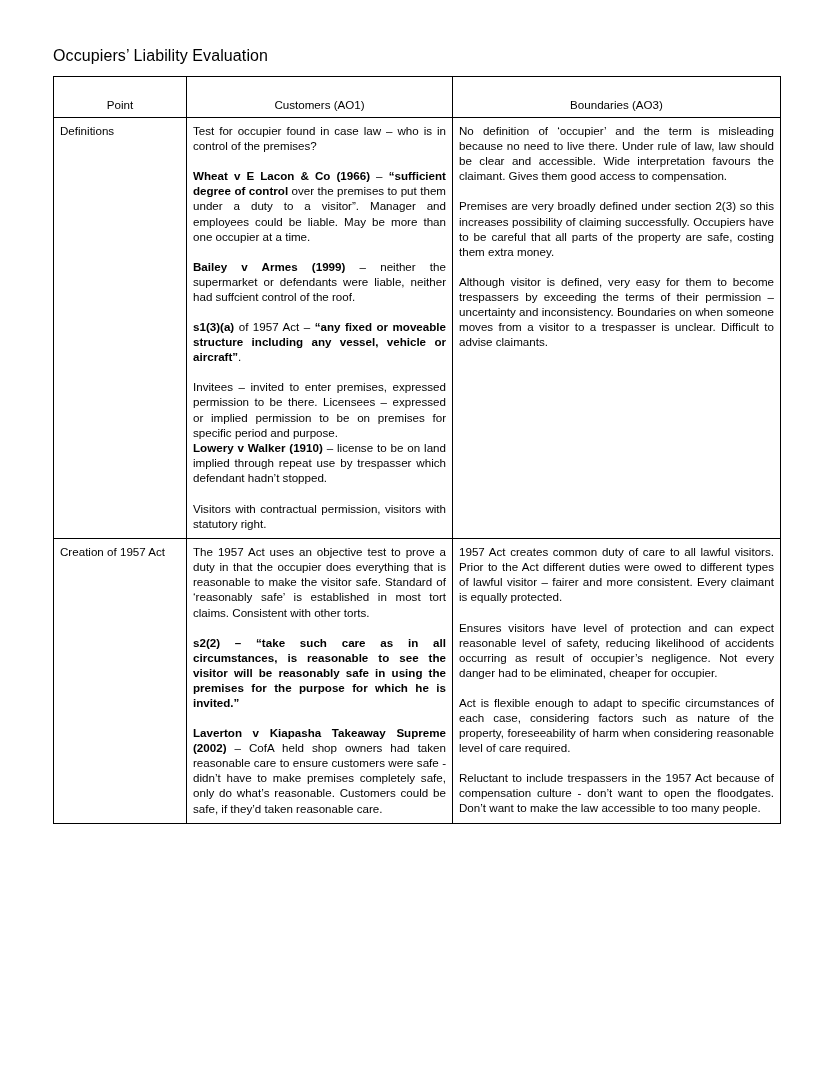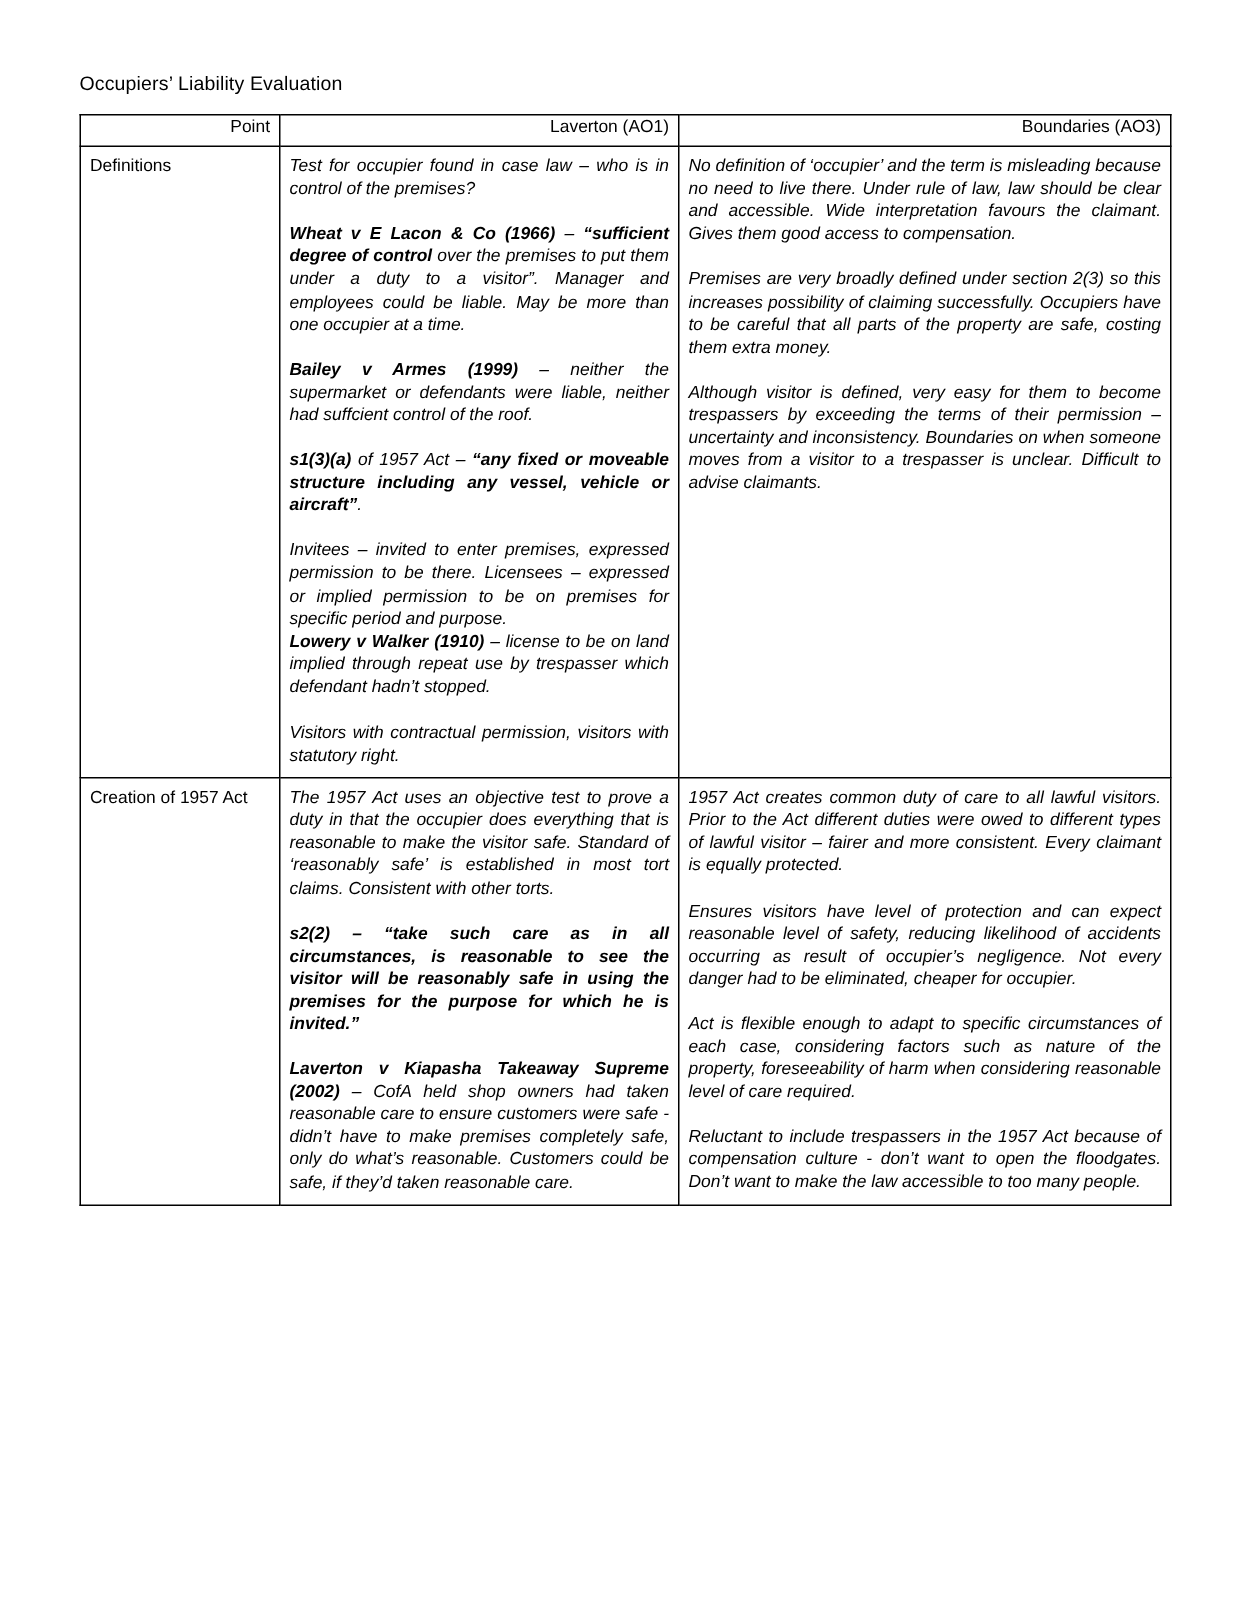--- a/index.html
+++ b/index.html
@@ -15,54 +15,53 @@
     position: relative;
     overflow: hidden;
   }
   .page {
     box-sizing: border-box;
     width: 828px;
     height: 1071px;
     padding: 48px 48px 0 53px;
   }
   .doc-title {
-    font-size: 13px;
+    font-size: 16px;
     line-height: 16px;
     margin-bottom: 12px;
     letter-spacing: 0.1px;
   }
   table.grid {
     border-collapse: collapse;
     width: 727px;
     table-layout: fixed;
   }
   table.grid td, table.grid th {
     border: 1px solid #000000;
     vertical-align: top;
     padding: 5px 6px 7px 6px;
     font-size: 11.6px;
     line-height: 15.1px;
     text-align: justify;
     text-justify: inter-word;
     font-weight: normal;
   }
   table.grid th {
-    text-align: right;
-    padding-top: 0;
+    text-align: center;
+    padding-top: 20px;
     padding-bottom: 5px;
   }
   col.c1 { width: 133px; }
   col.c2 { width: 266px; }
   col.c3 { width: 328px; }
   .cellhead { text-align: left; }
   p.para {
     margin: 0 0 0 0;
     text-align: justify;
     text-justify: inter-word;
-    font-style: italic;
   }
   p.para + p.para {
     margin-top: 15px;
   }
   p.tight + p.tight {
     margin-top: 0;
   }
   .b { font-weight: bold; }
   .nowrapcell { text-align: left; }
 </style>
@@ -75,21 +74,21 @@
 
   <table class="grid">
     <colgroup>
       <col class="c1">
         <col class="c2">
         <col class="c3">
     </colgroup>
     <thead>
       <tr>
         <th class="cellhead">Point</th>
-        <th class="cellhead">Laverton (AO1)</th>
+        <th class="cellhead">Customers (AO1)</th>
         <th class="cellhead">Boundaries (AO3)</th>
       </tr>
     </thead>
     <tbody>
       <tr>
         <td class="nowrapcell">Definitions</td>
         <td>
           <p class="para">Test for occupier found in case law – who is in control of the premises?</p>
           <p class="para"><span class="b">Wheat v E Lacon &amp; Co (1966)</span> – <span class="b">“sufficient degree of control</span> over the premises to put them under a duty to a visitor”. Manager and employees could be liable. May be more than one occupier at a time.</p>
           <p class="para"><span class="b">Bailey v Armes (1999)</span> – neither the supermarket or defendants were liable, neither had suffcient control of the roof.</p>

